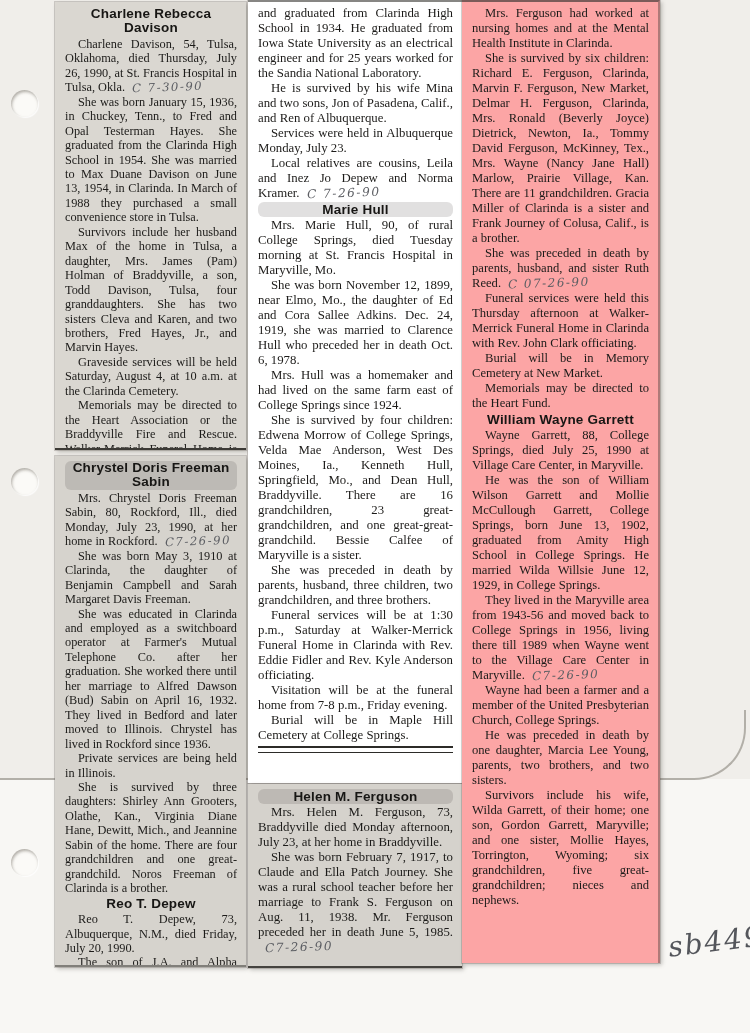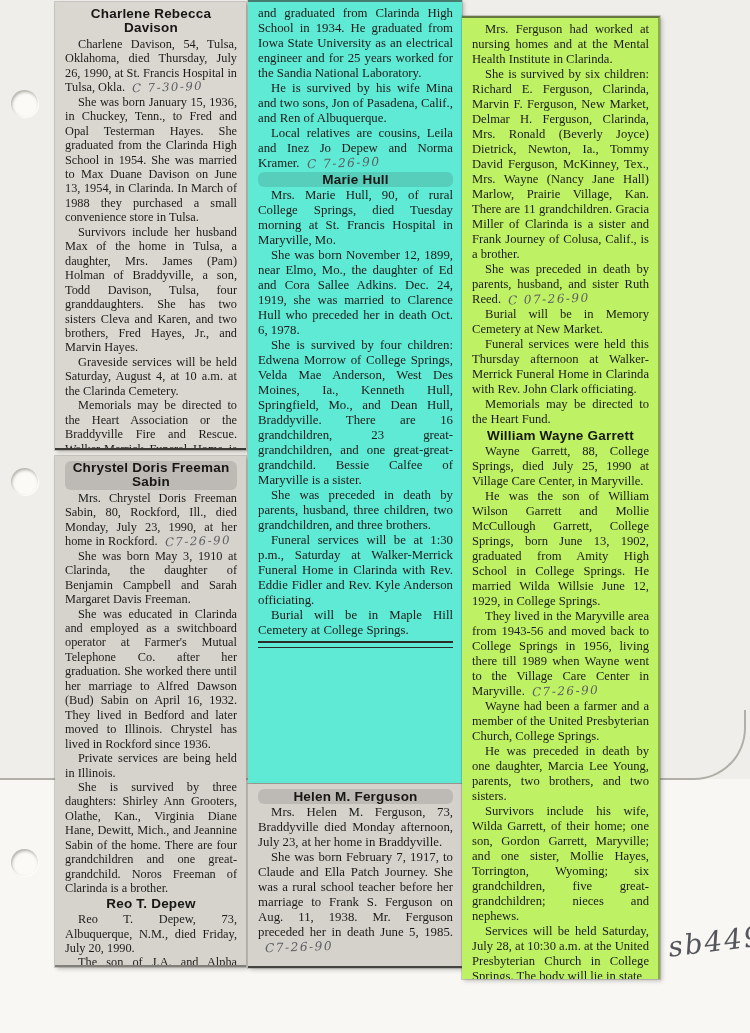--- a/index.html
+++ b/index.html
@@ -41,23 +41,23 @@
   .clip h2{
     margin:1px 0 1px 0;text-align:center;
     font-family:"Liberation Sans", sans-serif;
     font-weight:bold;font-size:13.5px;letter-spacing:.2px;
     text-indent:0;color:#171614;
   }
   .clip h2.smudged{background:rgba(40,38,34,.14);border-radius:6px;}
 
   .clip-c1a{left:55px;top:2px;width:191px;height:448px;font-size:12.3px;line-height:14.45px;border-bottom:2px solid #3c3a36;background:#dad7d1;}
   .clip-c1b{left:55px;top:456px;width:191px;height:511px;font-size:12.3px;line-height:14.45px;border-bottom:2px solid rgba(60,58,54,.55);background:#d6d3cd;}
-  .clip-c2a{left:248px;top:0;width:214px;height:783px;font-size:12.8px;line-height:15px;border-top:2px solid rgba(55,53,49,.6);background:#5eead4;}
+  .clip-c2a{left:248px;top:0;width:214px;height:783px;font-size:12.8px;line-height:15px;border-top:2px solid rgba(55,53,49,.6);background:#ffffff;}
   .clip-c2b{left:248px;top:784px;width:214px;height:184px;font-size:12.8px;line-height:15px;border-bottom:2.5px solid #45433f;background:#d5d2cc;}
-  .clip-c3{left:462px;top:16px;width:198px;height:963px;font-size:12.6px;line-height:15px;border-top:2px solid rgba(55,53,49,.65);border-right:2px solid rgba(60,58,54,.4);background:#bef264;}
+  .clip-c3{left:462px;top:0;width:198px;height:963px;font-size:12.6px;line-height:15px;border-top:2px solid rgba(55,53,49,.65);border-right:2px solid rgba(60,58,54,.4);background:#fca5a5;}
 
   .rule-double{
     height:4px;margin:3px 0 2px 0;
     border-top:2.5px solid #2c2b28;border-bottom:1.5px solid #2c2b28;
   }
 
   .hand{
     font-family:"DejaVu Serif", serif;
     font-style:italic;
     color:#5c5e63;
@@ -102,48 +102,50 @@
     <p>Private services are being held in Illinois.</p>
     <p>She is survived by three daughters: Shirley Ann Grooters, Olathe, Kan., Virginia Diane Hane, Dewitt, Mich., and Jeannine Sabin of the home. There are four grandchildren and one great-grandchild. Noros Freeman of Clarinda is a brother.</p>
     <h2>Reo T. Depew</h2>
     <p>Reo T. Depew, 73, Albuquerque, N.M., died Friday, July 20, 1990.</p>
     <p>The son of J.A. and Alpha DePew, Reo grew up in Clarinda</p>
   </div>
 
   <div class="clip clip-c2a">
     <p class="cont">and graduated from Clarinda High School in 1934. He graduated from Iowa State University as an electrical engineer and for 25 years worked for the Sandia National Laboratory.</p>
     <p>He is survived by his wife Mina and two sons, Jon of Pasadena, Calif., and Ren of Albuquerque.</p>
+    <p>Services were held in Albuquerque Monday, July 23.</p>
     <p><span>Local relatives are cousins, Leila and Inez Jo Depew and Norma Kramer.</span><span class="hand">C 7-26-90</span></p>
     <h2 class="smudged">Marie Hull</h2>
     <p>Mrs. Marie Hull, 90, of rural College Springs, died Tuesday morning at St. Francis Hospital in Maryville, Mo.</p>
     <p>She was born November 12, 1899, near Elmo, Mo., the daughter of Ed and Cora Sallee Adkins. Dec. 24, 1919, she was married to Clarence Hull who preceded her in death Oct. 6, 1978.</p>
+    <p>Mrs. Hull was a homemaker and had lived on the same farm east of College Springs since 1924.</p>
     <p>She is survived by four children: Edwena Morrow of College Springs, Velda Mae Anderson, West Des Moines, Ia., Kenneth Hull, Springfield, Mo., and Dean Hull, Braddyville. There are 16 grandchildren, 23 great-grandchildren, and one great-great-grandchild. Bessie Calfee of Maryville is a sister.</p>
     <p>She was preceded in death by parents, husband, three children, two grandchildren, and three brothers.</p>
     <p>Funeral services will be at 1:30 p.m., Saturday at Walker-Merrick Funeral Home in Clarinda with Rev. Eddie Fidler and Rev. Kyle Anderson officiating.</p>
+    <p>Visitation will be at the funeral home from 7-8 p.m., Friday evening.</p>
     <p>Burial will be in Maple Hill Cemetery at College Springs.</p>
     <div class="rule-double"></div>
   </div>
 
   <div class="clip clip-c2b">
     <h2 class="smudged">Helen M. Ferguson</h2>
     <p>Mrs. Helen M. Ferguson, 73, Braddyville died Monday afternoon, July 23, at her home in Braddyville.</p>
     <p><span>She was born February 7, 1917, to Claude and Ella Patch Journey. She was a rural school teacher before her marriage to Frank S. Ferguson on Aug. 11, 1938. Mr. Ferguson preceded her in death June 5, 1985.</span><span class="hand">C7-26-90</span></p>
   </div>
 
   <div class="clip clip-c3">
     <p>Mrs. Ferguson had worked at nursing homes and at the Mental Health Institute in Clarinda.</p>
     <p>She is survived by six children: Richard E. Ferguson, Clarinda, Marvin F. Ferguson, New Market, Delmar H. Ferguson, Clarinda, Mrs. Ronald (Beverly Joyce) Dietrick, Newton, Ia., Tommy David Ferguson, McKinney, Tex., Mrs. Wayne (Nancy Jane Hall) Marlow, Prairie Village, Kan. There are 11 grandchildren. Gracia Miller of Clarinda is a sister and Frank Journey of Colusa, Calif., is a brother.</p>
     <p><span>She was preceded in death by parents, husband, and sister Ruth Reed.</span><span class="hand">C 07-26-90</span></p>
+    <p>Funeral services were held this Thursday afternoon at Walker-Merrick Funeral Home in Clarinda with Rev. John Clark officiating.</p>
     <p>Burial will be in Memory Cemetery at New Market.</p>
-    <p>Funeral services were held this Thursday afternoon at Walker-Merrick Funeral Home in Clarinda with Rev. John Clark officiating.</p>
     <p>Memorials may be directed to the Heart Fund.</p>
     <h2>William Wayne Garrett</h2>
     <p>Wayne Garrett, 88, College Springs, died July 25, 1990 at Village Care Center, in Maryville.</p>
     <p>He was the son of William Wilson Garrett and Mollie McCullough Garrett, College Springs, born June 13, 1902, graduated from Amity High School in College Springs. He married Wilda Willsie June 12, 1929, in College Springs.</p>
     <p><span>They lived in the Maryville area from 1943-56 and moved back to College Springs in 1956, living there till 1989 when Wayne went to the Village Care Center in Maryville.</span><span class="hand">C7-26-90</span></p>
     <p>Wayne had been a farmer and a member of the United Presbyterian Church, College Springs.</p>
     <p>He was preceded in death by one daughter, Marcia Lee Young, parents, two brothers, and two sisters.</p>
     <p>Survivors include his wife, Wilda Garrett, of their home; one son, Gordon Garrett, Maryville; and one sister, Mollie Hayes, Torrington, Wyoming; six grandchildren, five great-grandchildren; nieces and nephews.</p>
-    <p>Services will be held Saturday, July 28, at 10:30 a.m. at the United Presbyterian Church in College Springs. The body will lie in state</p>
   </div>
 
   <div class="hand-id">sb449</div>
 </div>
 
 </body></html>

